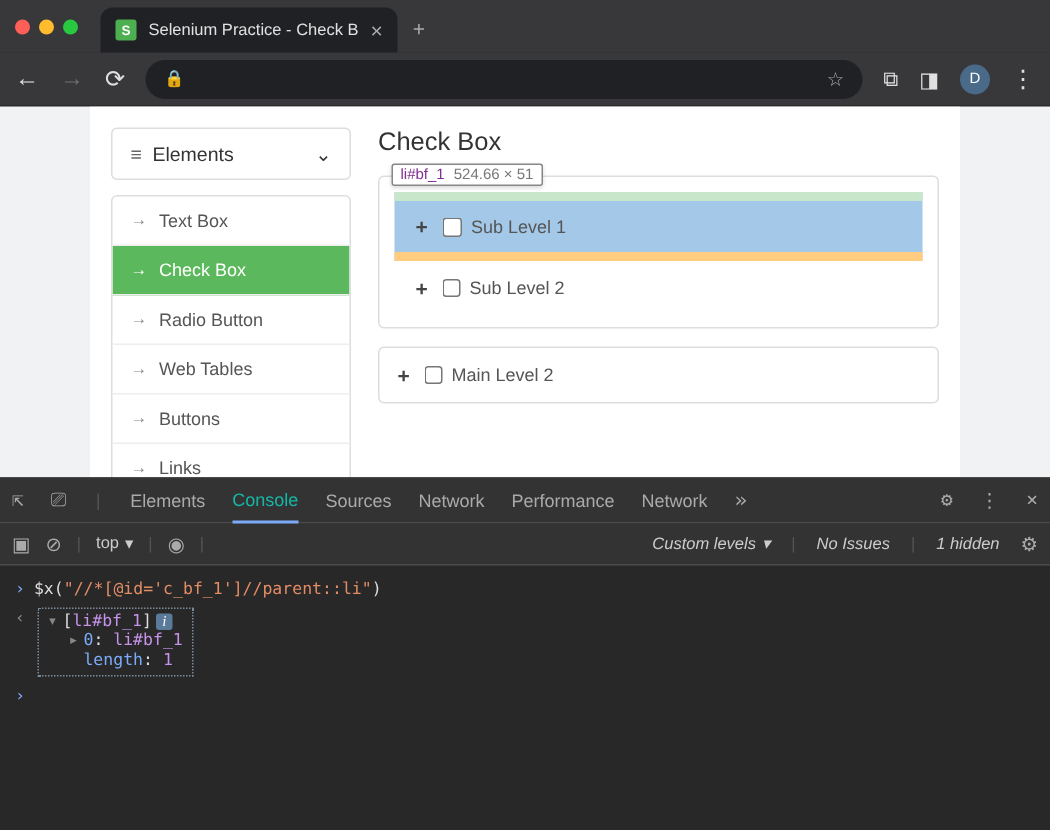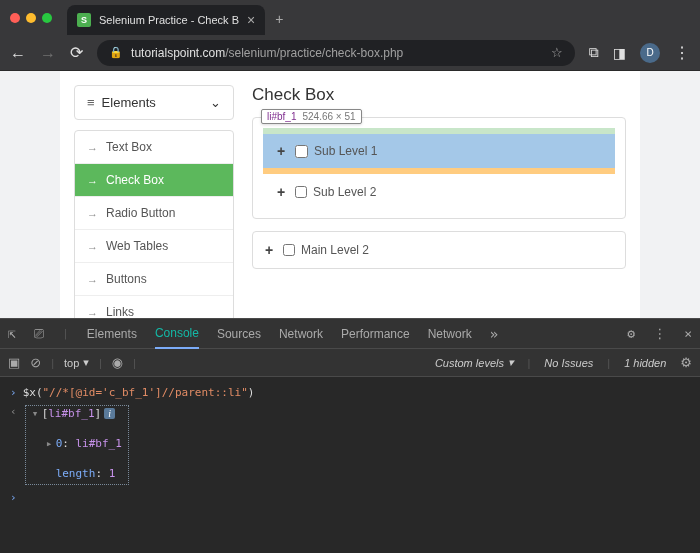--- a/index.html
+++ b/index.html
@@ -66,38 +66,38 @@
   .dt-tabs { height: 30px; background: #333; display: flex; align-items: center; padding: 0 8px; gap: 18px; border-bottom: 1px solid #4a4a4a; }
   .dt-ico { color: #aaa; font-size: 13px; cursor: pointer; }
   .dt-tab { color: #aaa; font-size: 12px; font-family: -apple-system, Arial, sans-serif; cursor: pointer; padding: 7px 0; }
   .dt-tab.active { color: #14b8a6; border-bottom: 2px solid #7cacf8; }
   .dt-gear { margin-left: auto; }
   .dt-chev { color: #aaa; font-size: 14px; }
   
   .dt-toolbar { height: 28px; background: #333; display: flex; align-items: center; padding: 0 8px; gap: 10px; border-bottom: 1px solid #4a4a4a; font-size: 11px; font-family: -apple-system, Arial, sans-serif; }
   .dt-tb-item { color: #ccc; display: flex; align-items: center; gap: 4px; font-style: italic; }
   .dt-sep { color: #555; }
-  .dt-context { display: flex; align-items: center; gap: 4px; }
+  .dt-context { display: flex; align-items: flex-start; gap: 4px; }
   .dt-filter { background: #282828; border: 1px solid #555; border-radius: 3px; padding: 3px 6px; color: #888; font-size: 11px; flex: 0 0 170px; }
   .dt-right { margin-left: auto; display: flex; gap: 14px; align-items: center; }
   
   .dt-console { padding: 6px 10px; }
   .c-line { display: flex; gap: 6px; padding: 3px 0; align-items: flex-start; }
   .c-prompt { color: #7cacf8; }
   .c-return { color: #888; }
   .c-func { color: #ddd; }
   .c-string { color: #e28c65; }
   .c-white { color: #ddd; }
   .c-purple { color: #c792ea; }
   .c-blue { color: #7cacf8; }
   .c-num { color: #c792ea; }
   .dotted-box { border: 1px dotted #7a8a9a; padding: 1px 6px 4px 6px; margin-left: 2px; display: inline-block; }
   .infobadge { background: #5a7a9a; color: white; border-radius: 2px; padding: 0 4px; font-style: italic; font-family: serif; font-size: 10px; margin-left: 3px; }
   .tri { color: #888; display: inline-block; width: 10px; }
-  .c-indent { margin-left: 14px; margin-top: 17px; }
+  .c-indent { margin-left: 14px; }
 </style>
 </head>
 <body>
 
 <div class="titlebar">
   <div class="traffic">
     <span class="t-red"></span>
     <span class="t-yellow"></span>
     <span class="t-green"></span>
   </div>
@@ -108,21 +108,20 @@
   </div>
   <span class="tab-add">+</span>
 </div>
 
 <div class="toolbar">
   <span class="nav-btn">←</span>
   <span class="nav-btn dim">→</span>
   <span class="nav-btn">⟳</span>
   <div class="urlbar">
     <span class="lock">🔒</span>
-    <span><span class="url-domain">tutorialspoint.com</span><span class="url-path">/selenium/practice/check-box.php</span></span>
     <span class="url-star">☆</span>
   </div>
   <div class="toolbar-icons">
     <span class="tb-icon">⧉</span>
     <span class="tb-icon">◨</span>
     <span class="avatar">D</span>
     <span class="dots">⋮</span>
   </div>
 </div>
 

